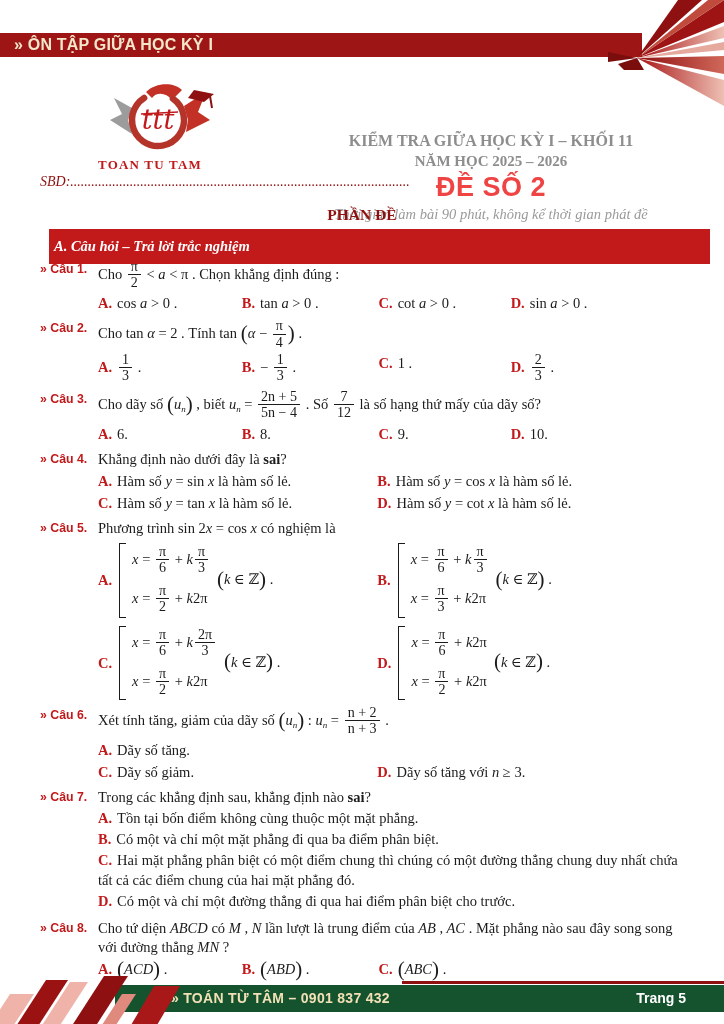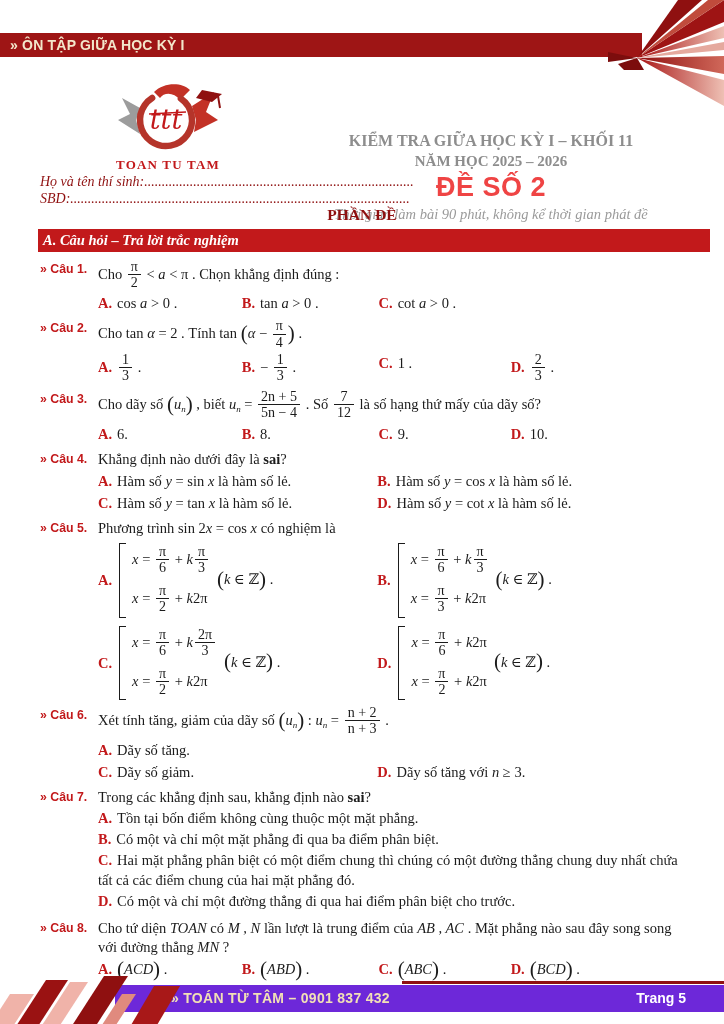--- a/index.html
+++ b/index.html
@@ -1,32 +1,32 @@
 <!DOCTYPE html>
 <html><head>
 <meta charset="utf-8">
 <style>
   html,body{margin:0;padding:0;background:#e8e8e8;}
   .page{position:relative;width:724px;height:1024px;margin:0 auto;background:#ffffff;overflow:hidden;
         font-family:"Liberation Serif","DejaVu Serif",serif;color:#1b1b1b;font-size:14.5px;}
   
   .header-bar{position:absolute;top:33px;left:0;width:642px;height:24px;background:#9e1515;display:flex;align-items:center;}
-  .header-title{color:#f3e7cb;font-family:"Liberation Sans","DejaVu Sans",sans-serif;font-weight:bold;font-size:14px;padding-left:10px;letter-spacing:.2px;}
+  .header-title{color:#f3e7cb;font-family:"Liberation Sans","DejaVu Sans",sans-serif;font-weight:bold;font-size:16px;letter-spacing:.2px;margin-left:14px;}
   .fan{position:absolute;top:0;right:0;}
   
-  .logo{position:absolute;left:98px;top:80px;width:140px;text-align:center;}
+  .logo{position:absolute;left:98px;top:80px;width:140px;text-align:left;}
   .logo-wordmark{color:#c2191b;font-family:Liberation Serif, serif;font-weight:bold;font-size:13px;letter-spacing:1.2px;margin-top:-3px;}
   .masthead{position:absolute;left:288px;right:30px;top:84px;text-align:center;line-height:1.25;}
   .mh-exam{color:#8d8d8d;font-weight:bold;font-size:16px;margin-top:47px;}
   .mh-year{color:#8d8d8d;font-weight:bold;font-size:15px;margin-top:1px;}
   .mh-code{color:#ef4444;font-family:"Liberation Sans","DejaVu Sans",sans-serif;font-weight:bold;font-size:27px;margin-top:2px;letter-spacing:.5px;line-height:1.1;}
   .mh-duration{color:#9a9a9a;font-style:italic;font-size:14.5px;margin-top:3px;}
   .idlines{position:absolute;left:40px;right:40px;top:174px;color:#8f1010;font-style:italic;font-size:14px;line-height:1.18;}
   .part-title{position:absolute;left:0;right:0;top:206px;text-align:center;color:#8f1010;font-weight:bold;font-size:15.5px;}
-  .section-bar{position:absolute;left:38px;right:14px;top:229px;height:23px;background:#c2191b;color:#ffffff;
+  .section-bar{position:absolute;left:49px;right:14px;top:229px;height:35px;background:#c2191b;color:#ffffff;
                display:flex;align-items:center;font-weight:bold;font-style:italic;font-size:14.5px;padding-left:5px;}
   
   .questions{position:absolute;left:40px;right:44px;top:260px;}
   .q{margin-bottom:6px;}
   .qrow{display:flex;align-items:flex-start;}
   .qlabel{flex:none;width:58px;color:#c2191b;font-family:"Liberation Sans","DejaVu Sans",sans-serif;font-weight:bold;font-size:12.3px;padding-top:2px;white-space:nowrap;}
   .qbody{flex:1;min-width:0;}
   .stem{line-height:1.32;}
   .opts{display:flex;margin-top:2px;align-items:flex-start;}
   .row4 .opt:nth-child(1){width:24.7%;}
@@ -49,21 +49,21 @@
   .frac .den{display:block;padding:0 3px;}
   
   .case-opt{display:flex;align-items:center;}
   .cases{display:inline-flex;align-items:center;margin-left:2px;}
   .cbracket{align-self:stretch;width:6px;border:1.6px solid #1b1b1b;border-right:none;margin-right:6px;}
   .clines{display:inline-flex;flex-direction:column;gap:8px;padding:2px 0;}
   .cline{white-space:nowrap;}
   .ksuf{margin-left:7px;white-space:nowrap;}
   
   .footer-topline{position:absolute;left:402px;right:0;top:981px;height:3px;background:#8f1010;}
-  .footer-bar{position:absolute;left:115px;right:0;top:985px;height:27px;background:#6d28d9;z-index:2;}
+  .footer-bar{position:absolute;left:115px;right:0;top:985px;height:27px;background:#14532d;z-index:2;}
   .footer-brand{position:absolute;left:56px;top:5px;color:#f2e0b6;font-family:"Liberation Sans","DejaVu Sans",sans-serif;font-weight:bold;font-size:14px;letter-spacing:.3px;}
   .footer-page{position:absolute;right:38px;top:5px;color:#ffffff;font-family:"Liberation Sans","DejaVu Sans",sans-serif;font-weight:bold;font-size:14px;}
   .stripes{position:absolute;left:0;top:938px;z-index:5;}
 </style>
 </head>
 <body>
 
 <div class="page">
 
   <div class="header-bar">
@@ -107,41 +107,41 @@
   </div>
 
   <div class="masthead">
     <div class="mh-exam">KIỂM TRA GIỮA HỌC KỲ I – KHỐI 11</div>
     <div class="mh-year">NĂM HỌC 2025 – 2026</div>
     <div class="mh-code">ĐỀ SỐ 2</div>
     <div class="mh-duration">Thời gian làm bài 90 phút, không kể thời gian phát đề</div>
   </div>
 
   <div class="idlines">
-    <div>Họ và tên thí sinh:.............................................................................</div>
     <div>SBD:.................................................................................................</div>
   </div>
 
   <div class="part-title">PHẦN ĐỀ</div>
 
   <div class="section-bar">
     <span>A. Câu hỏi – Trả lời trắc nghiệm</span>
   </div>
 
   <div class="questions">
 
     <div class="q">
       <div class="qrow">
         <span class="qlabel">» Câu 1.</span>
         <div class="qbody">
           <div class="stem"><span class="mt">Cho </span><span class="frac"><span class="num">π</span><span class="den">2</span></span><span class="mt"> &lt; </span><span class="mi">a</span><span class="mt"> &lt; π . Chọn khẳng định đúng :</span></div>
           <div class="opts row4">
             <span class="opt"><b class="ol">A.</b><span><span class="mt">cos </span><span class="mi">a</span><span class="mt"> &gt; 0 .</span></span></span>
             <span class="opt"><b class="ol">B.</b><span><span class="mt">tan </span><span class="mi">a</span><span class="mt"> &gt; 0 .</span></span></span>
             <span class="opt"><b class="ol">C.</b><span><span class="mt">cot </span><span class="mi">a</span><span class="mt"> &gt; 0 .</span></span></span>
+            <span class="opt"><b class="ol">D.</b><span><span class="mt">sin </span><span class="mi">a</span><span class="mt"> &gt; 0 .</span></span></span>
           </div>
         </div>
       </div>
     </div>
 
     <div class="q">
       <div class="qrow">
         <span class="qlabel">» Câu 2.</span>
         <div class="qbody">
           <div class="stem"><span class="mt">Cho tan </span><span class="mi">α</span><span class="mt"> = 2 . Tính tan </span><span class="mbig">(</span><span class="mi">α</span><span class="mt"> − </span><span class="frac"><span class="num">π</span><span class="den">4</span></span><span class="mbig">)</span><span class="mt"> .</span></div>
@@ -272,26 +272,25 @@
             <span class="opt"><b class="ol">D.</b><span><span class="mt">Có một và chỉ một đường thẳng đi qua hai điểm phân biệt cho trước.</span></span></span>
           </div>
         </div>
       </div>
     </div>
 
     <div class="q">
       <div class="qrow">
         <span class="qlabel">» Câu 8.</span>
         <div class="qbody">
-          <div class="stem"><span class="mt">Cho tứ diện </span><span class="mi">TOAN</span><span class="mt"> có </span><span class="mi">M , N</span><span class="mt"> lần lượt là trung điểm của </span><span class="mi">AB , AC</span><span class="mt"> . Mặt phẳng nào sau đây song song với đường thẳng </span><span class="mi">MN</span><span class="mt"> ?</span></div>
+          <div class="stem"><span class="mt">Cho tứ diện </span><span class="mi">ABCD</span><span class="mt"> có </span><span class="mi">M , N</span><span class="mt"> lần lượt là trung điểm của </span><span class="mi">AB , AC</span><span class="mt"> . Mặt phẳng nào sau đây song song với đường thẳng </span><span class="mi">MN</span><span class="mt"> ?</span></div>
           <div class="opts row4">
             <span class="opt"><b class="ol">A.</b><span><span class="mbig">(</span><span class="mi">ACD</span><span class="mbig">)</span><span class="mt"> .</span></span></span>
             <span class="opt"><b class="ol">B.</b><span><span class="mbig">(</span><span class="mi">ABD</span><span class="mbig">)</span><span class="mt"> .</span></span></span>
             <span class="opt"><b class="ol">C.</b><span><span class="mbig">(</span><span class="mi">ABC</span><span class="mbig">)</span><span class="mt"> .</span></span></span>
-            <span class="opt"><b class="ol">D.</b><span><span class="mbig">(</span><span class="mi">BCD</span><span class="mbig">)</span><span class="mt"> .</span></span></span>
           </div>
         </div>
       </div>
     </div>
 
   </div>
 
   <div class="footer-topline"></div>
   <div class="footer-bar">
     <span class="footer-brand">» TOÁN TỪ TÂM – 0901 837 432</span>

